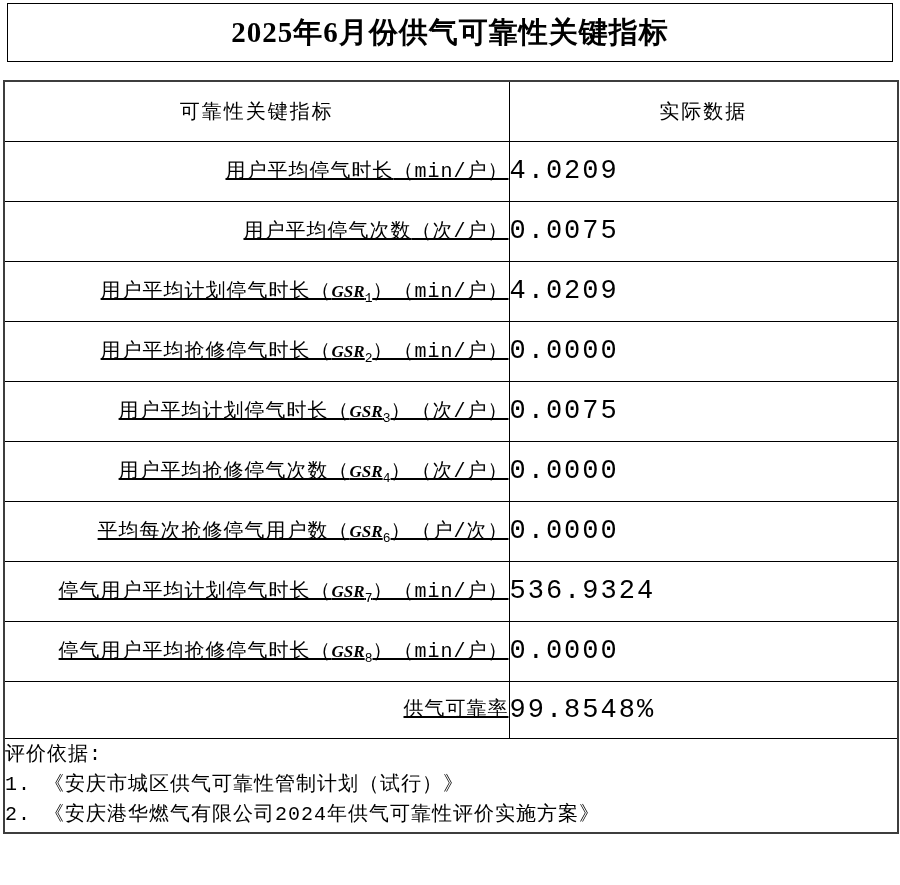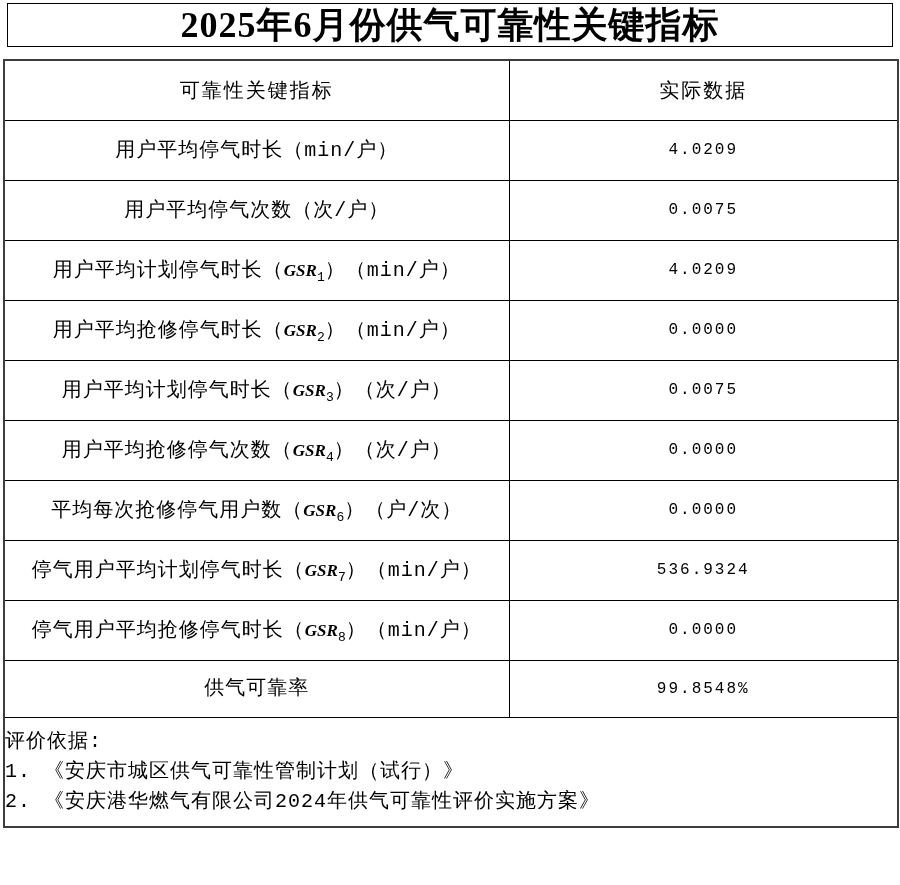--- a/index.html
+++ b/index.html
@@ -9,68 +9,69 @@
     background: #ffffff;
     color: #000000;
     font-family: "Liberation Serif", "DejaVu Serif", serif;
   }
   .page {
     width: 900px; height: 885px;
     background: #ffffff;
     overflow: hidden;
   }
   .title-box {
-    margin: 3px 7px 12px 7px;
-    height: 44px;
+    margin: 3px 7px 18px 7px;
+    height: 59px;
     border: 1px solid #000000;
     display: flex;
     align-items: center;
     justify-content: center;
-    font-size: 36px;
+    font-size: 29px;
     font-weight: bold;
     letter-spacing: 1px;
   }
   table.main {
     border-collapse: collapse;
     table-layout: fixed;
     width: 894px;
     margin: 1px 3px 0 3px;
     border: 2px solid #3d3d3d;
   }
   table.main th, table.main td {
     border: 1px solid #000000;
     padding: 0;
     overflow: hidden;
   }
   col.c-label { width: 505px; }
   col.c-value { width: 389px; }
   tr.r-head  { height: 60px; }
   tr.r-data  { height: 60px; }
   tr.r-last  { height: 57px; }
-  tr.r-foot  { height: 110px; }
+  tr.r-foot  { height: 95px; }
   .head-cell {
     text-align: center;
     vertical-align: middle;
     font-weight: normal;
     font-size: 20px;
     letter-spacing: 2px;
     font-family: Liberation Sans, sans-serif;
   }
   .label-cell {
-    text-align: center;
+    text-align: right;
     vertical-align: middle;
     font-size: 20px;
     letter-spacing: 1px;
     font-family: "Liberation Mono", "DejaVu Sans Mono", serif;
     white-space: nowrap;
+    text-decoration: underline;
   }
   .value-cell {
-    text-align: center;
+    text-align: left;
     vertical-align: middle;
-    font-size: 16px;
+    font-size: 27px;
     letter-spacing: 2px;
     font-family: "Liberation Mono", "DejaVu Sans Mono", monospace;
   }
   .gsr {
     font-family: "Liberation Serif", "DejaVu Serif", serif;
     font-style: italic;
     font-weight: bold;
     font-size: 17px;
     letter-spacing: 0;
   }

